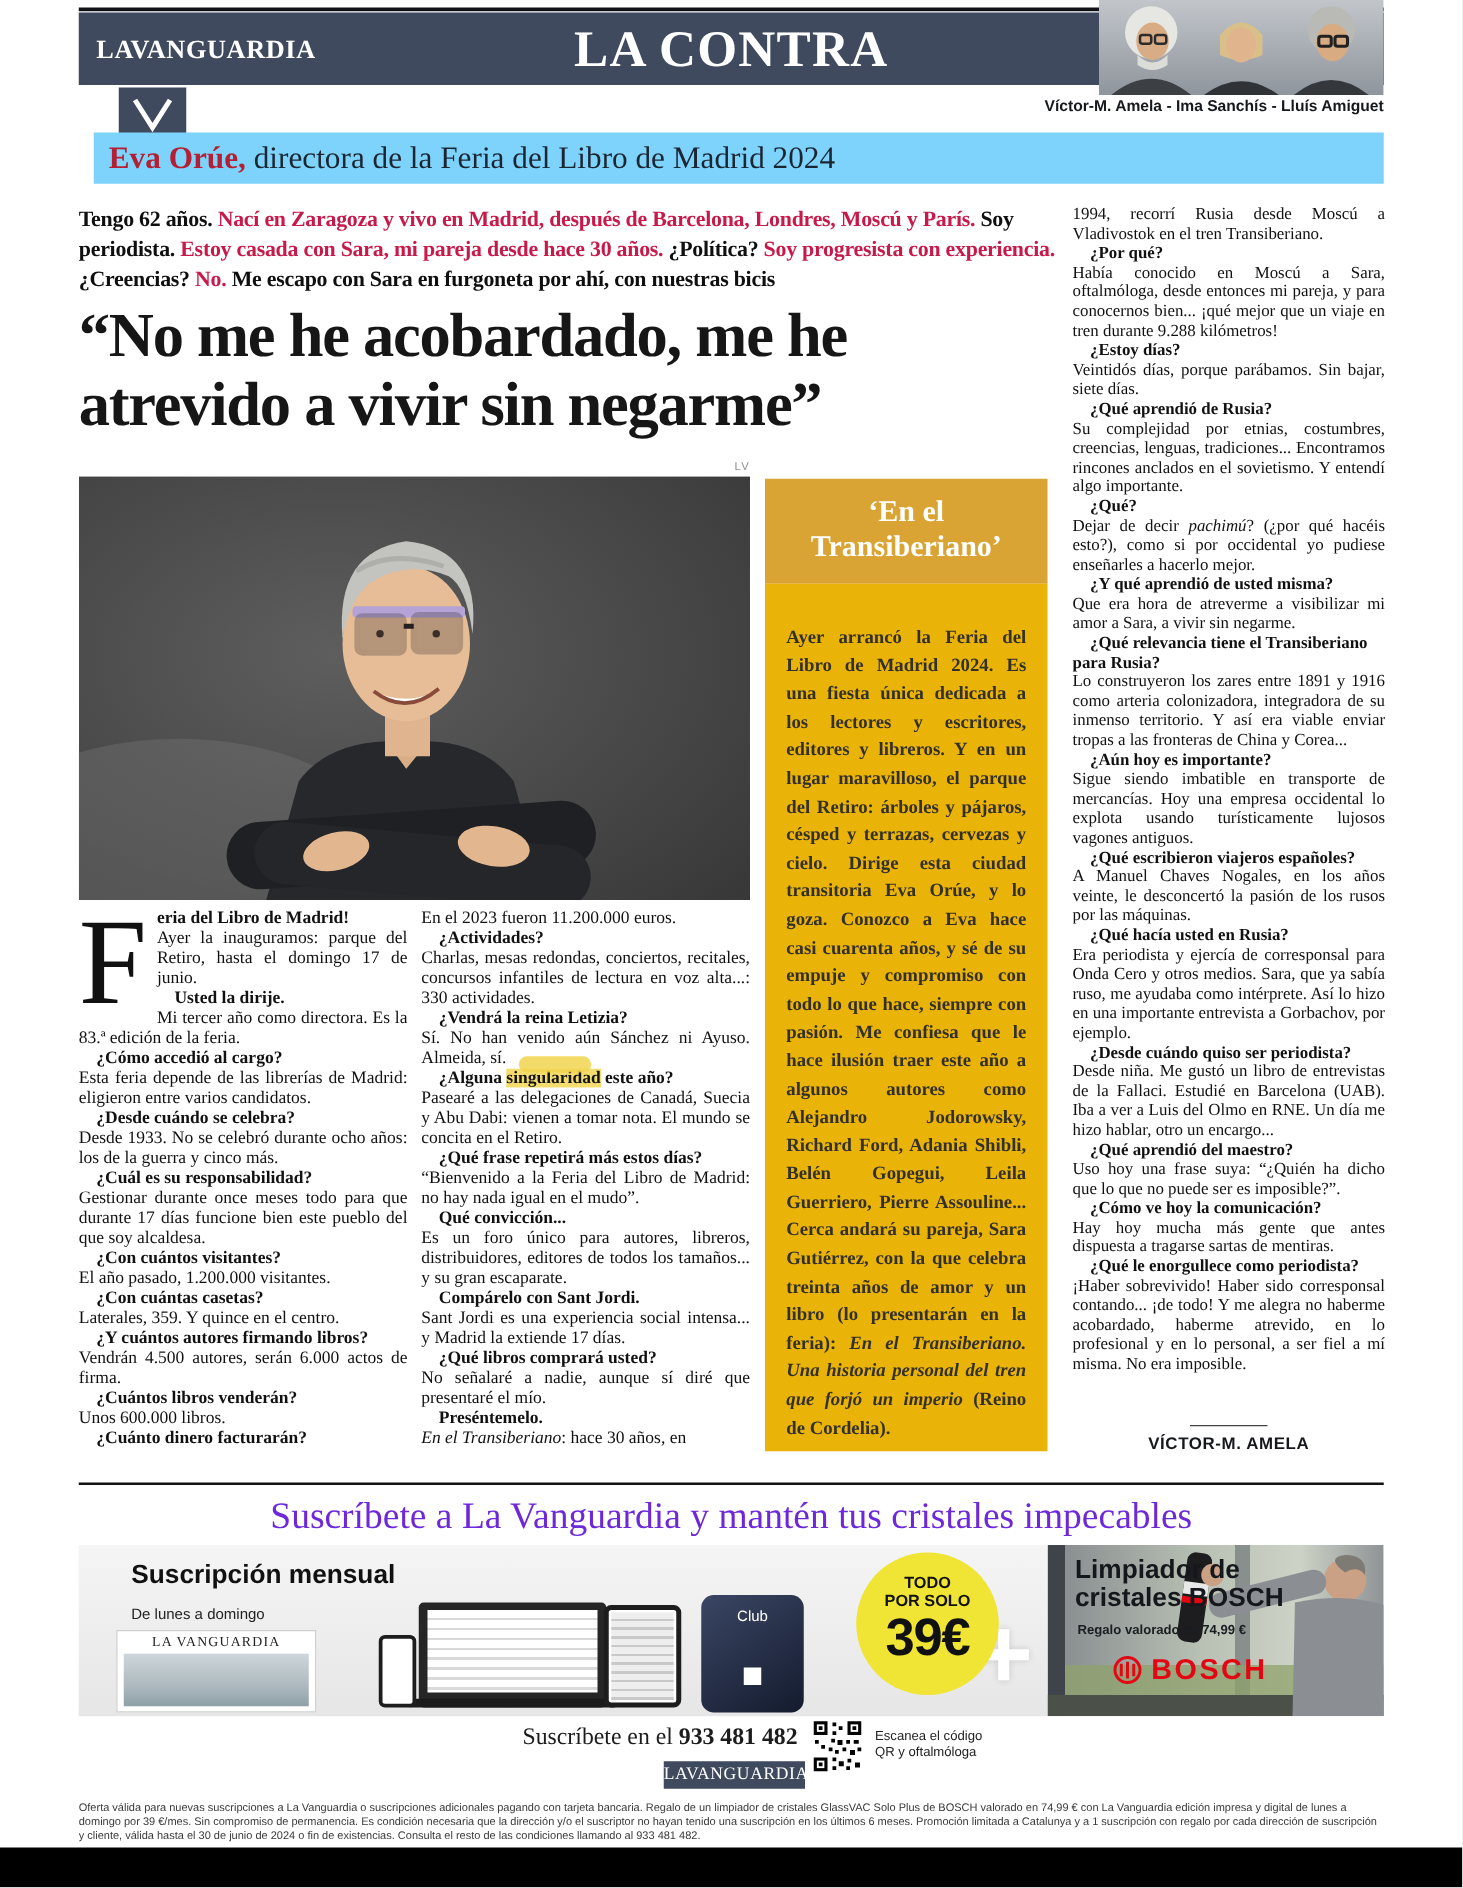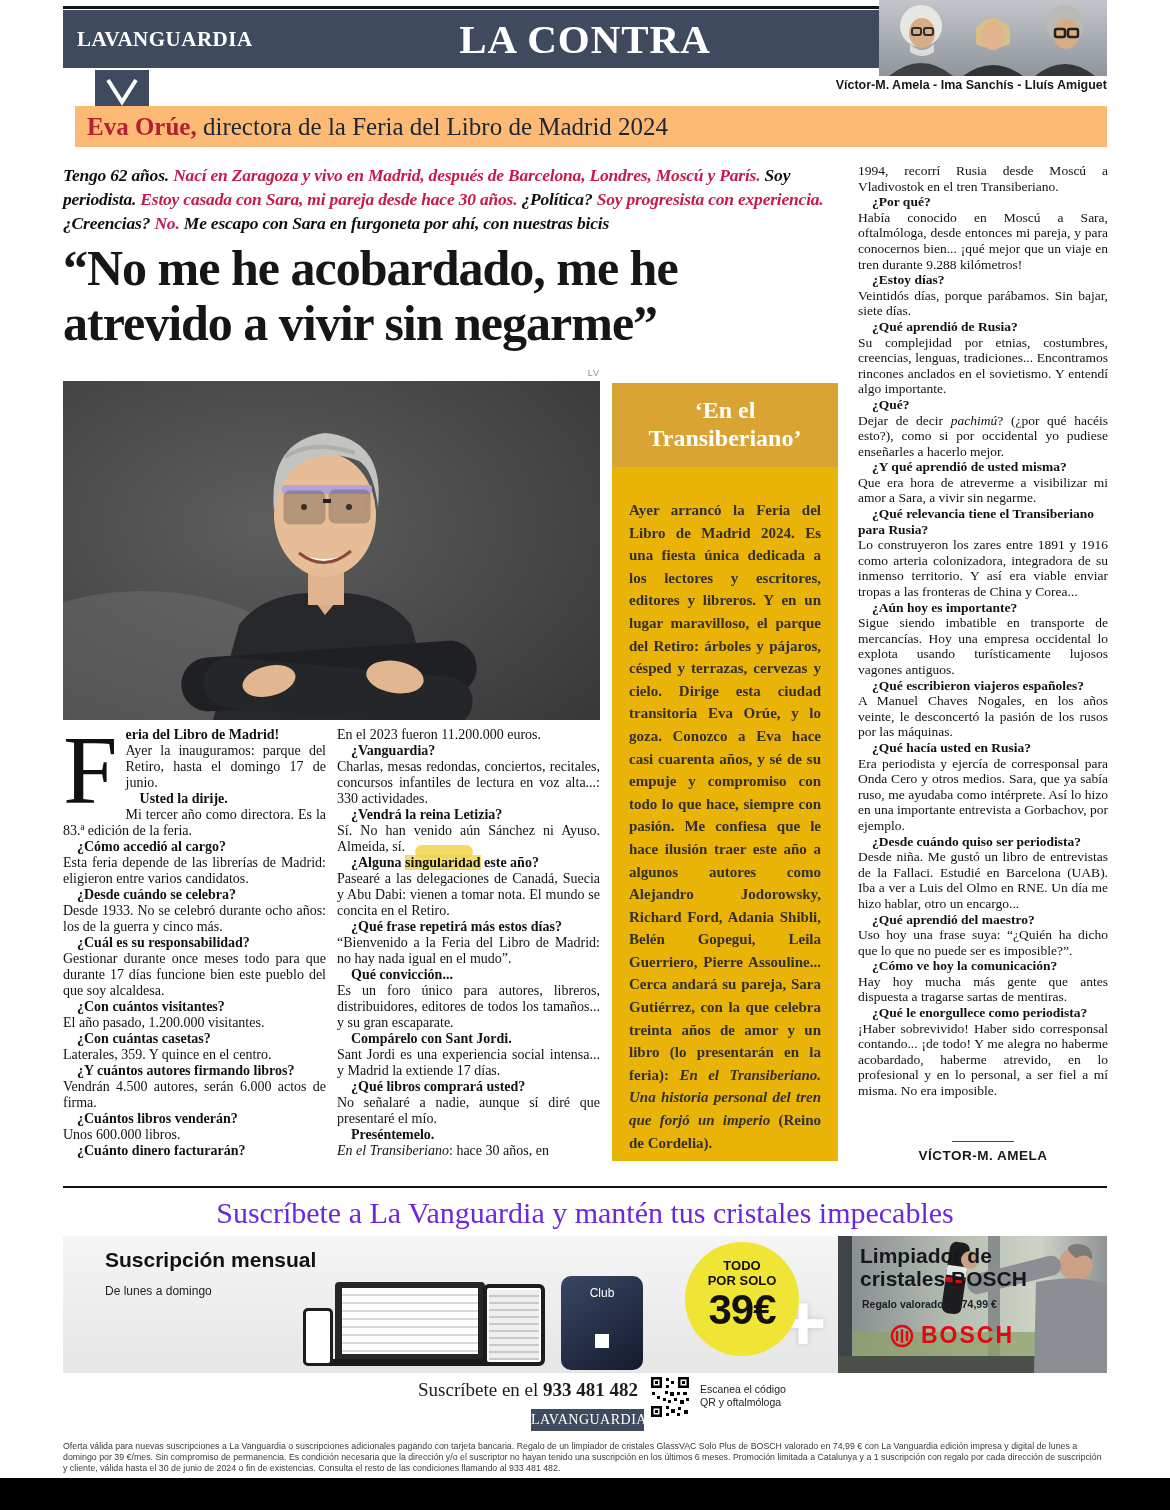--- a/index.html
+++ b/index.html
@@ -8,25 +8,25 @@
   .abs{position:absolute;}
 
   
   .topline{left:63px;top:6px;width:1044px;height:3px;background:#101216;}
   .masthead{left:63px;top:10px;width:1044px;height:58px;background:#3f4a5e;}
   .brand{position:absolute;left:14px;top:17px;color:#fff;font-size:21px;letter-spacing:.5px;font-weight:600;}
   .section-title{position:absolute;left:0;right:0;top:5px;text-align:center;color:#fff;font-size:41px;font-weight:700;letter-spacing:1px;}
   .columnists{left:879px;top:0;width:228px;height:76px;overflow:hidden;}
   .authors{left:720px;top:78px;width:387px;text-align:right;font-family:"Liberation Sans","DejaVu Sans",sans-serif;font-size:12.5px;font-weight:700;color:#15181c;}
   .chevron-box{left:95px;top:70px;width:54px;height:48px;background:#3f4a5e;}
-  .kicker{left:75px;top:106px;width:1032px;height:41px;background:#fdba74;line-height:41px;padding-left:12px;box-sizing:border-box;font-size:25px;color:#1c2633;}
+  .kicker{left:75px;top:106px;width:1032px;height:41px;background:#7dd3fc;line-height:41px;padding-left:12px;box-sizing:border-box;font-size:25px;color:#1c2633;}
   .kicker b{color:#b41f33;}
 
   
-  .intro{left:63px;top:163px;width:782px;font-size:17.5px;line-height:24px;font-weight:700;letter-spacing:-.2px;font-style:italic;}
+  .intro{left:63px;top:163px;width:782px;font-size:17.5px;line-height:24px;font-weight:700;letter-spacing:-.2px;}
   .intro .seg-k{color:#0f0f0f;} .intro .seg-r{color:#c71a4a;}
   .headline{left:63px;top:241px;width:748px;font-size:50px;line-height:55px;font-weight:700;letter-spacing:-1px;color:#161616;}
 
   
   .lv-credit{left:470px;top:368px;width:130px;text-align:right;font-family:"Liberation Sans",sans-serif;font-size:9px;color:#8e8e8e;letter-spacing:1px;}
   .photo{left:63px;top:381px;width:537px;height:339px;overflow:hidden;}
 
   
   .col{overflow:hidden;text-align:justify;}
   .col p{margin:0;font-size:14px;line-height:16px;}
@@ -191,21 +191,21 @@
       <p class="q"><span>¿Con cuántas casetas?</span></p>
       <p class="a"><span>Laterales, 359. Y quince en el centro.</span></p>
       <p class="q"><span>¿Y cuántos autores firmando libros?</span></p>
       <p class="a"><span>Vendrán 4.500 autores, serán 6.000 actos de firma.</span></p>
       <p class="q"><span>¿Cuántos libros venderán?</span></p>
       <p class="a"><span>Unos 600.000 libros.</span></p>
       <p class="q"><span>¿Cuánto dinero facturarán?</span></p>
     </div>
   <div class="abs col col2">
       <p class="a"><span>En el 2023 fueron 11.200.000 euros.</span></p>
-      <p class="q"><span>¿Vanguardia?</span></p>
+      <p class="q"><span>¿Actividades?</span></p>
       <p class="a"><span>Charlas, mesas redondas, conciertos, recitales, concursos infantiles de lectura en voz alta...: 330 actividades.</span></p>
       <p class="q"><span>¿Vendrá la reina Letizia?</span></p>
       <p class="a"><span>Sí. No han venido aún Sánchez ni Ayuso. Almeida, sí.</span></p>
       <p class="q"><span>¿Alguna </span><span class="hl">singularidad</span><span> este año?</span></p>
       <p class="a"><span>Pasearé a las delegaciones de Canadá, Suecia y Abu Dabi: vienen a tomar nota. El mundo se concita en el Retiro.</span></p>
       <p class="q"><span>¿Qué frase repetirá más estos días?</span></p>
       <p class="a"><span>“Bienvenido a la Feria del Libro de Madrid: no hay nada igual en el mudo”.</span></p>
       <p class="q"><span>Qué convicción...</span></p>
       <p class="a"><span>Es un foro único para autores, libreros, distribuidores, editores de todos los tamaños... y su gran escaparate.</span></p>
       <p class="q"><span>Compárelo con Sant Jordi.</span></p>
@@ -261,20 +261,24 @@
     <span class="sig-name">VÍCTOR-M. AMELA</span>
   </div>
 
   <div class="abs divider"></div>
   <div class="abs ad-heading">Suscríbete a La Vanguardia y mantén tus cristales impecables</div>
 
   <div class="abs banner">
     <div class="banner-left">
       <div class="sub-title">Suscripción mensual</div>
       <div class="sub-sub">De lunes a domingo</div>
+      <div class="np">
+        <div class="np-title">LA VANGUARDIA</div>
+        <div class="np-photo"></div>
+      </div>
       <div class="devices">
         <div class="laptop">
           <div class="screen"></div>
           <div class="base"></div>
         </div>
         <div class="phone"></div>
         <div class="tablet">
           <div class="screen"></div>
         </div>
       </div>

